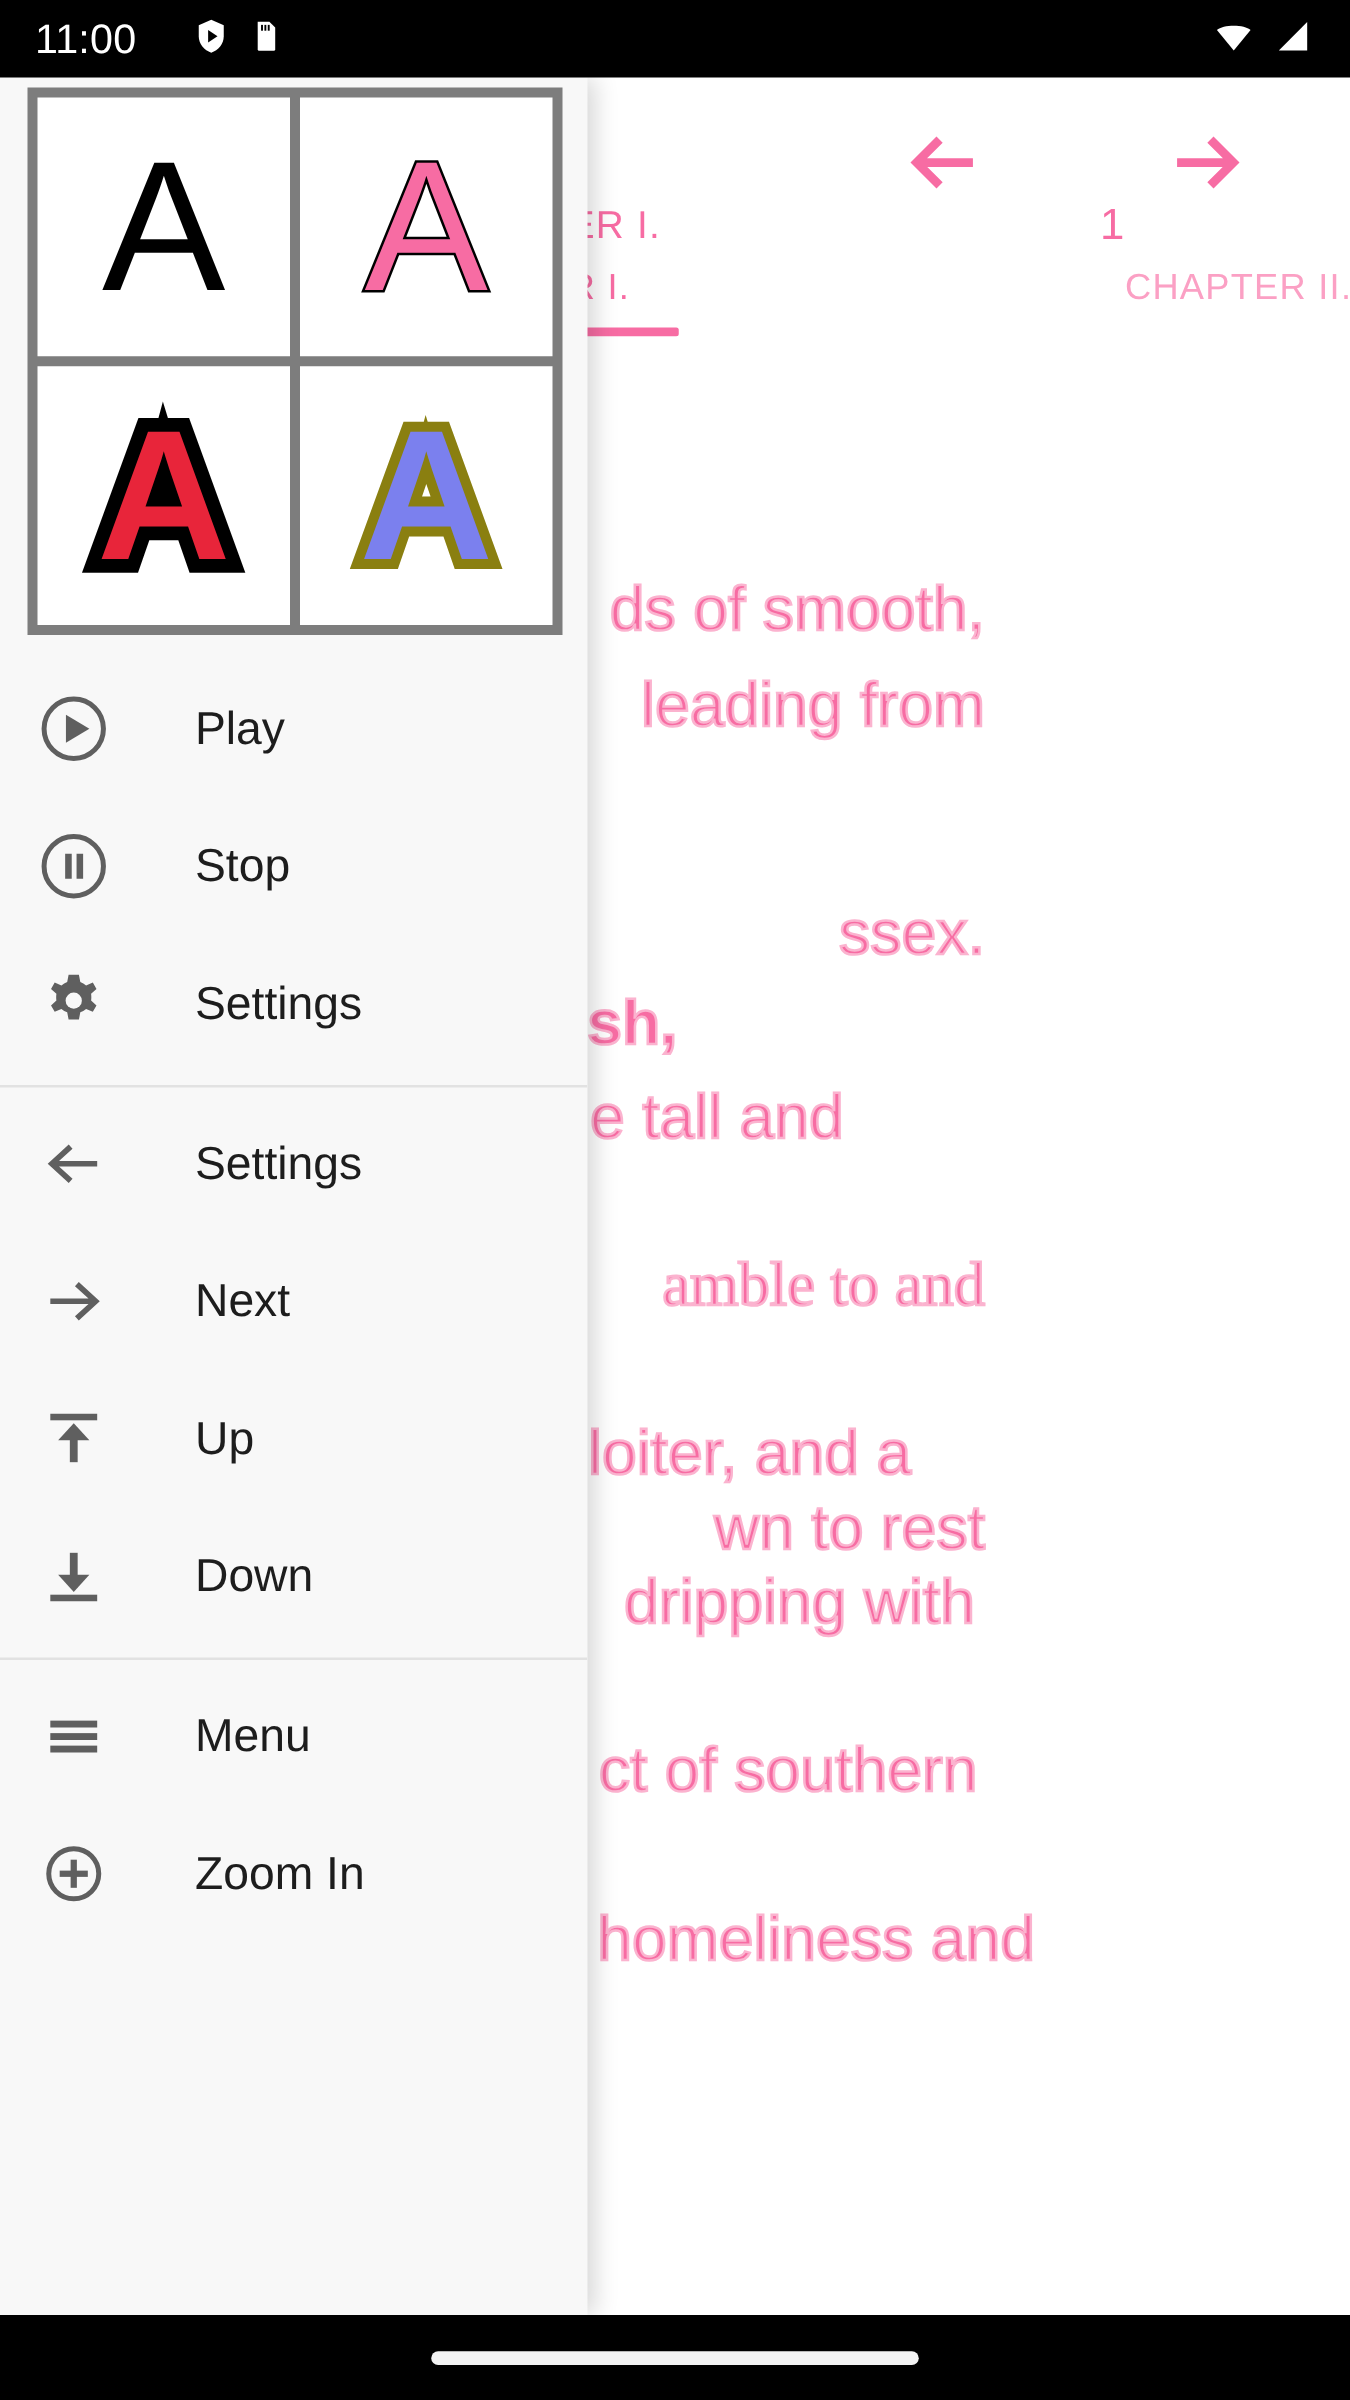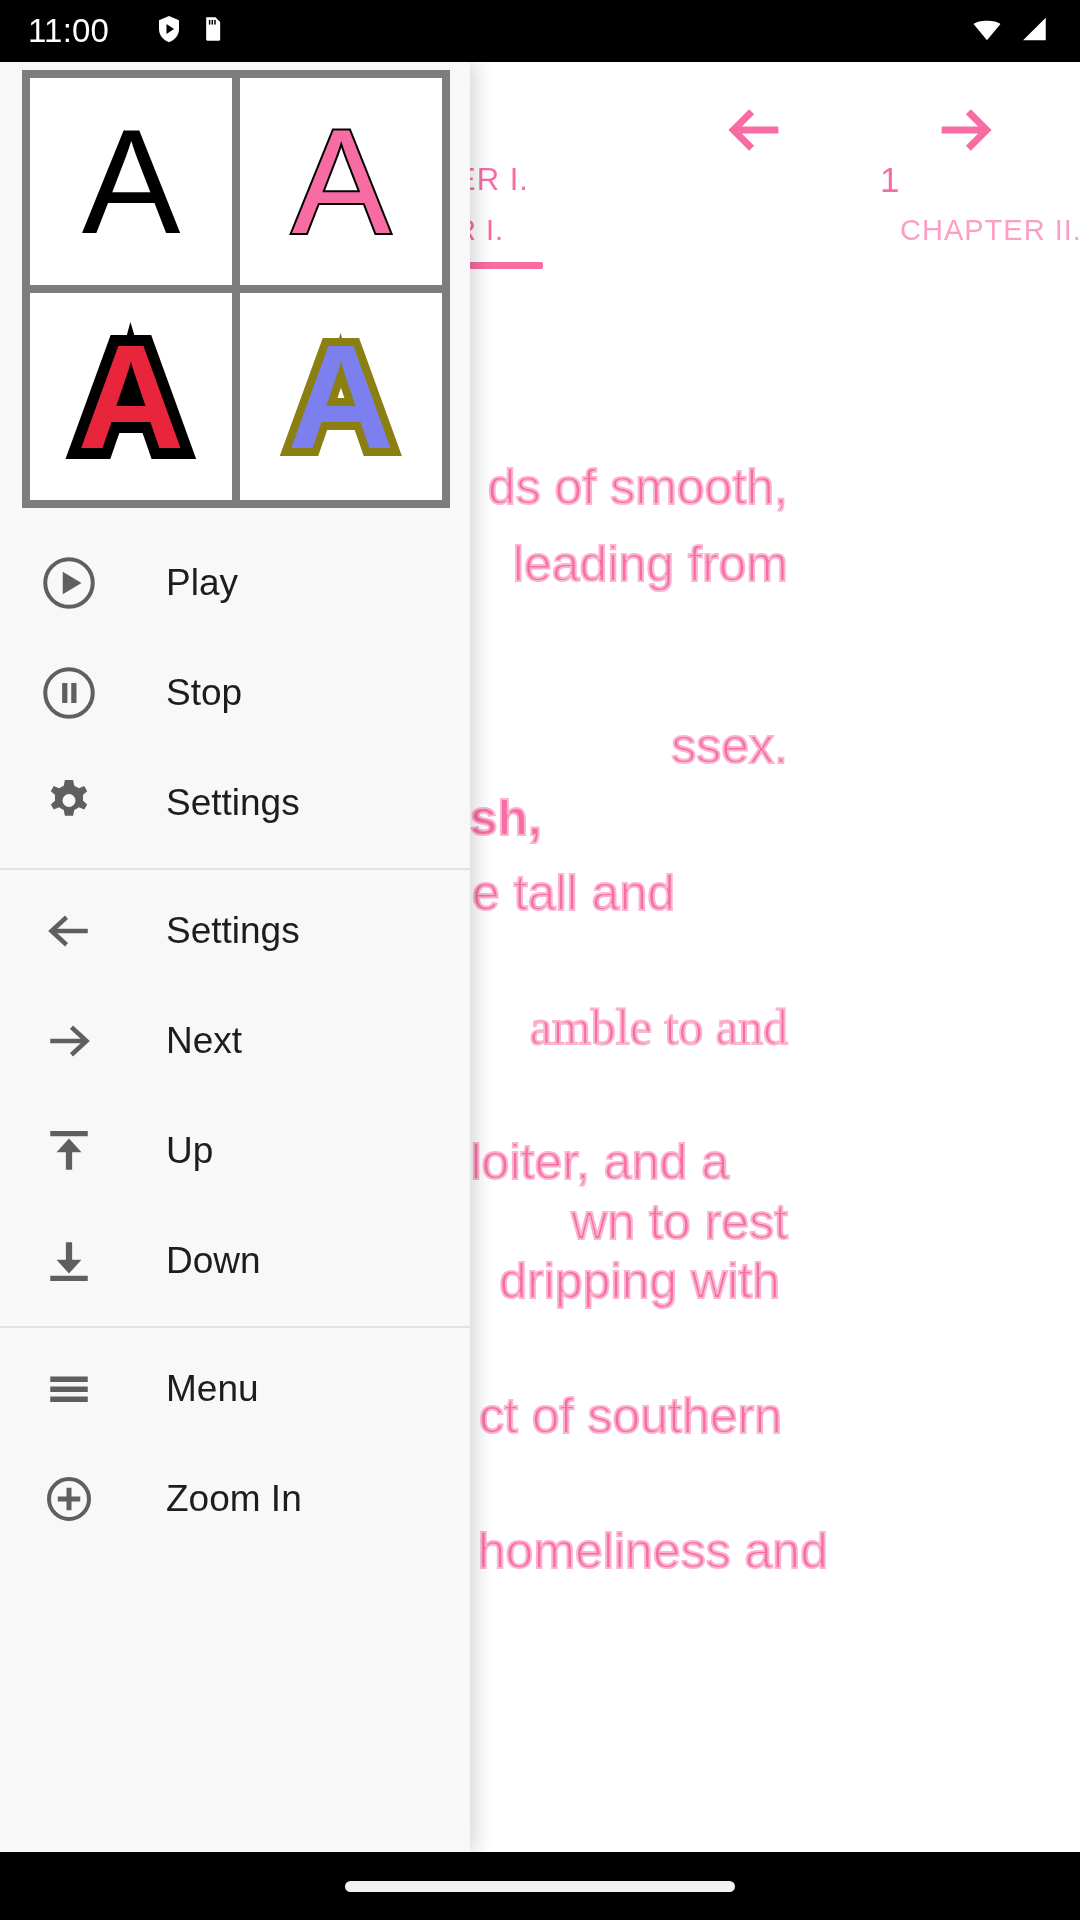--- a/index.html
+++ b/index.html
@@ -131,21 +131,21 @@
   .style-a-4 { color: #7b80ee; -webkit-text-stroke: 16px #8a7f10; paint-order: stroke fill; font-weight: 700; }
 
   
   #drawer-menu {
     position: absolute; left: 0; top: 466px; width: 470px;
   }
   .menu-group { }
   .menu-item {
     display: flex; align-items: center;
     height: 110px;
-    padding-left: 38px;
+    padding-left: 28px;
     box-sizing: border-box;
     text-align: center;
   }
   .menu-icon {
     width: 62px; height: 62px;
     display: flex; align-items: center; justify-content: center;
     flex: 0 0 62px;
   }
   .menu-label {
     margin-left: 66px;

